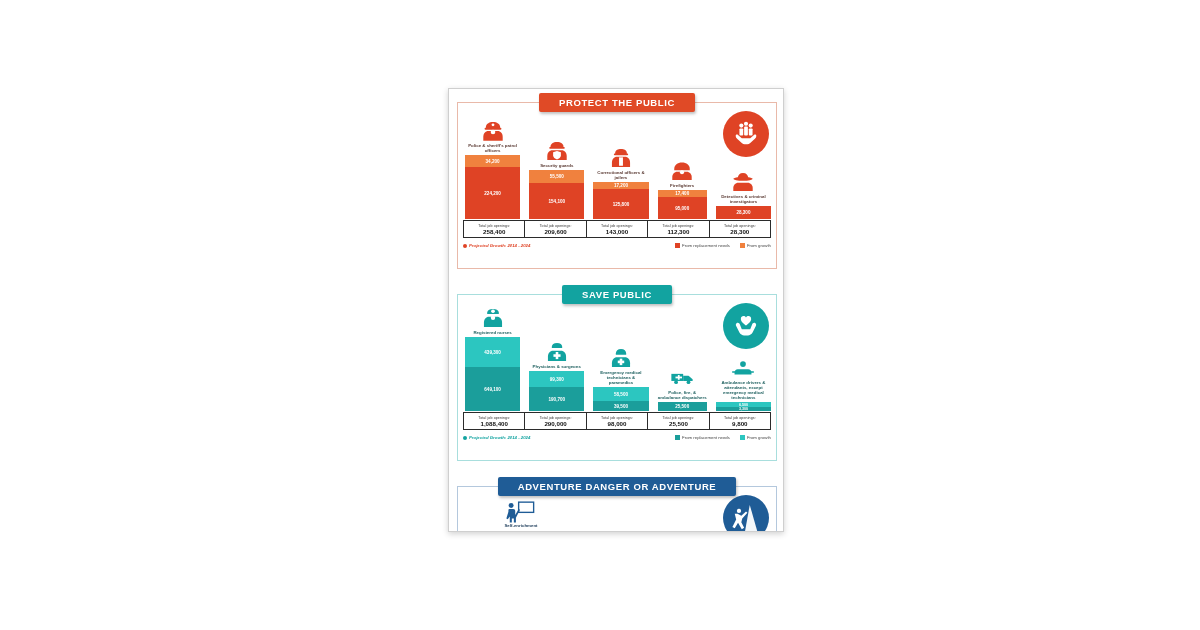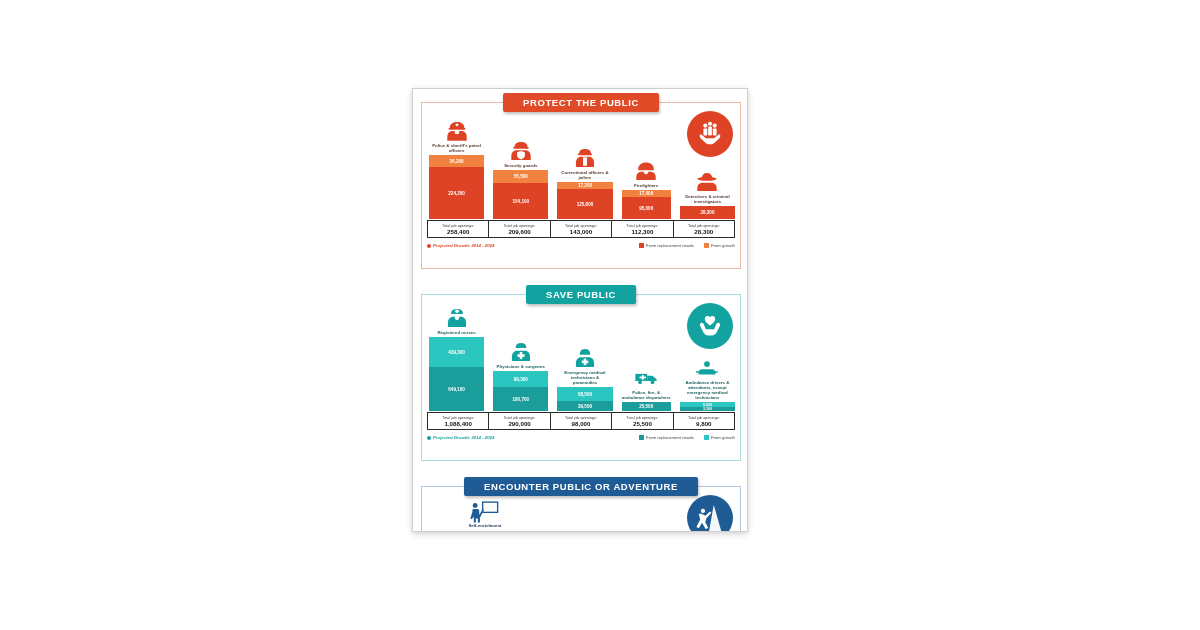--- a/index.html
+++ b/index.html
@@ -6,21 +6,21 @@
   html,body { width:1200px; height:630px; overflow:hidden; }
   body {
     background:#ffffff;
     font-family:"Liberation Sans", sans-serif;
     position:relative;
   }
 
   
   .sheet {
     position:absolute;
-    left:412px; top:88px;
+    left:448px; top:88px;
     width:336px; height:444px;
     background:#ffffff;
     border:1px solid #cfcfcf;
     box-shadow:0 2px 6px rgba(0,0,0,.18);
     overflow:hidden;
   }
 
   
   .section { position:absolute; left:8px; width:320px; }
   .sec-frame {
@@ -427,21 +427,21 @@
     </div>
   </div>
 
   <div class="section" style="top:388px; height:60px;">
     <div class="sec-frame blue"></div>
 
     <div class="banner-rule blue" style="left:10px; width:60px;"></div>
     <div class="banner-rule blue" style="right:10px; width:60px;"></div>
 
     <div class="banner-wrap">
-      <div class="banner blue">ENCOUNTER PUBLIC OR ADVENTURE</div>
+      <div class="banner blue">ADVENTURE DANGER OR ADVENTURE</div>
     </div>
 
     <div class="badge blue" style="right:8px; top:18px;">
       <svg viewBox="0 0 64 64">
         <g fill="#ffffff">
           <path d="M40 4l16 56H30z" opacity=".95"></path>
           <circle cx="17" cy="17" r="4.6"></circle>
           <path d="M14 23l8 4 10-9 3 3-11 12-2 8 6 12-5 3-8-14-7 12-5-3 8-16-3-12z"></path>
         </g>
       </svg>

